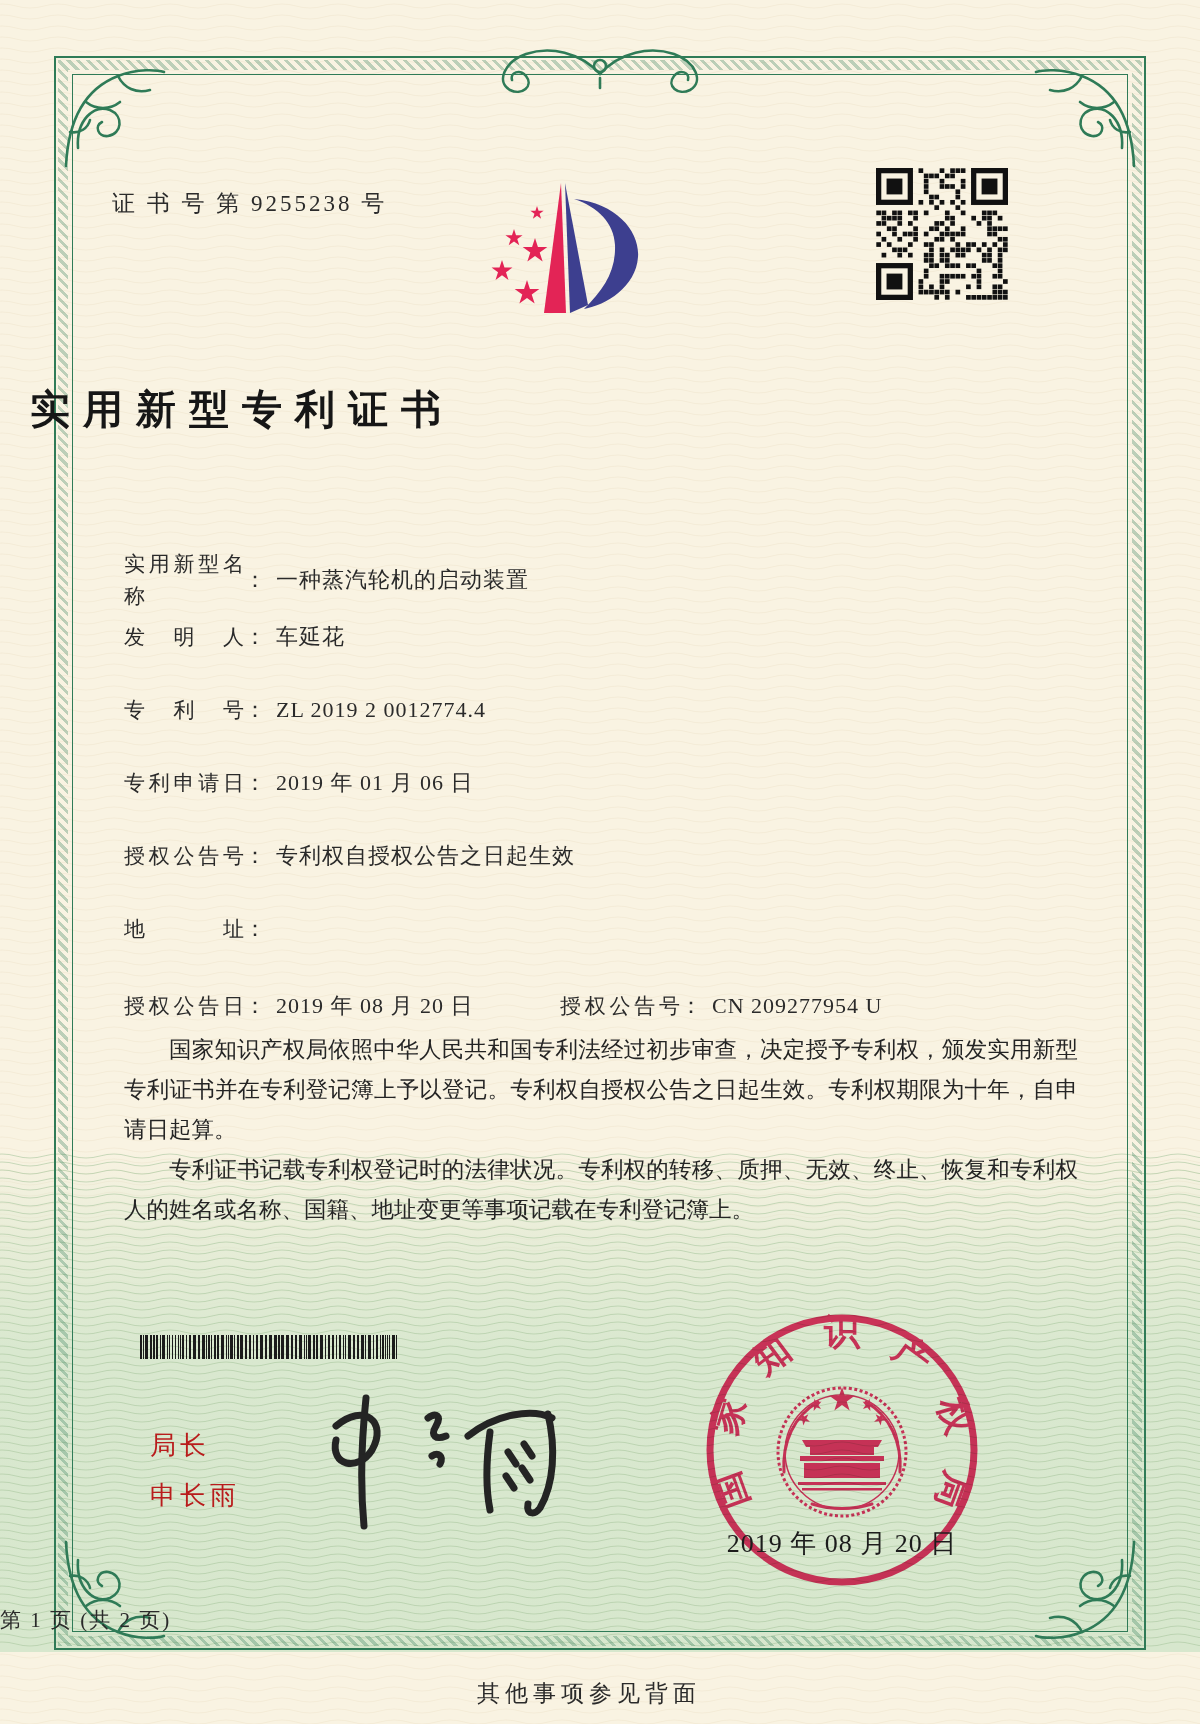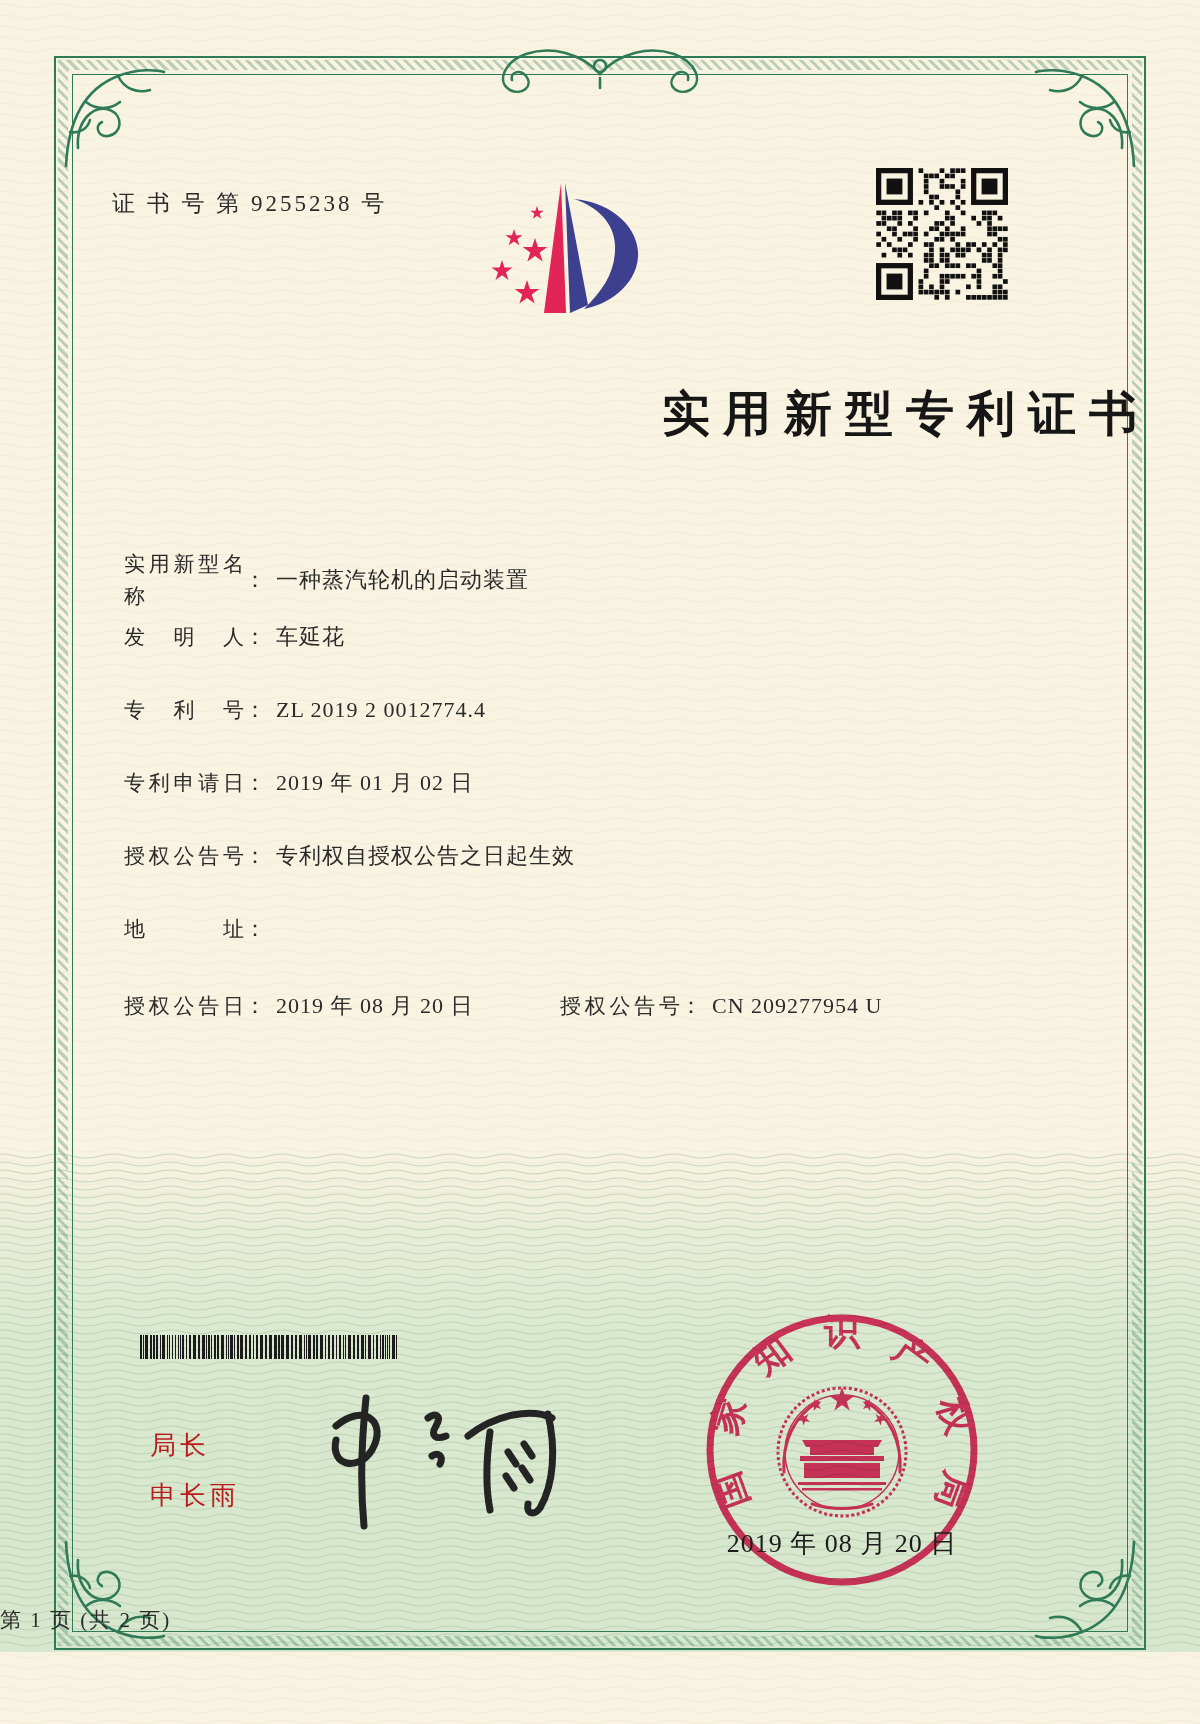--- a/index.html
+++ b/index.html
@@ -30,21 +30,21 @@
   .corner.tr{left:1030px;top:62px;transform:scaleX(-1)}
   .corner.bl{left:60px;top:1536px;transform:scaleY(-1)}
   .corner.br{left:1030px;top:1536px;transform:scale(-1,-1)}
   .topornament{position:absolute;left:430px;top:38px;width:340px;height:70px;z-index:3;pointer-events:none}
 
   
   .cert-no{position:absolute;left:112px;top:188px;z-index:5;font-size:23px;letter-spacing:3px;color:#2b2b2b}
   #logo{position:absolute;left:490px;top:181px;z-index:5}
   #qr{position:absolute;left:876px;top:168px;z-index:5}
   .title{position:absolute;left:30px;top:382px;width:1120px;z-index:5;
-    text-align:right;font-size:48px;font-weight:bold;letter-spacing:13px;color:#161616}
+    text-align:left;font-size:40px;font-weight:bold;letter-spacing:13px;color:#161616}
 
   
   .frow{position:absolute;left:124px;z-index:5;display:flex;align-items:center;
     font-size:22px;line-height:32px;color:#2a2a2a}
   .flabel{display:inline-block;width:120px;flex:0 0 120px;text-align:justify;text-align-last:justify;font-size:21px}
   .fcolon{flex:0 0 auto;margin-right:10px}
   .fvalue{letter-spacing:1px}
   .r0{top:548px}.r1{top:621px}.r2{top:694px}.r3{top:767px}.r4{top:840px}
   .r5{top:913px}.r5 .fvalue{width:724px;line-height:34px}
   .r6{top:990px;width:956px}
@@ -580,21 +580,21 @@
     <span class="fvalue">车延花</span>
   </div>
   <div class="frow r2">
     <span class="flabel">专利号</span>
       <span class="fcolon">：</span>
     <span class="fvalue">ZL 2019 2 0012774.4</span>
   </div>
   <div class="frow r3">
     <span class="flabel">专利申请日</span>
       <span class="fcolon">：</span>
-    <span class="fvalue">2019 年 01 月 02 日</span>
+    <span class="fvalue">2019 年 01 月 06 日</span>
   </div>
   <div class="frow r4">
     <span class="flabel">授权公告号</span>
       <span class="fcolon">：</span>
     <span class="fvalue">专利权自授权公告之日起生效</span>
   </div>
   <div class="frow r5">
     <span class="flabel">地址</span>
       <span class="fcolon">：</span>
   </div>
@@ -602,20 +602,24 @@
     <span class="flabel">授权公告日</span>
       <span class="fcolon">：</span>
     <span class="fvalue">2019 年 08 月 20 日</span>
     <span class="grant2">
       <span class="flabel">授权公告号</span>
         <span class="fcolon">：</span>
       <span class="fvalue">CN 209277954 U</span>
     </span>
   </div>
 
+  <div class="paras">
+    <p>国家知识产权局依照中华人民共和国专利法经过初步审查，决定授予专利权，颁发实用新型专利证书并在专利登记簿上予以登记。专利权自授权公告之日起生效。专利权期限为十年，自申请日起算。</p>
+    <p>专利证书记载专利权登记时的法律状况。专利权的转移、质押、无效、终止、恢复和专利权人的姓名或名称、国籍、地址变更等事项记载在专利登记簿上。</p>
+  </div>
 
   <svg id="barcode" width="264" height="24">
       <rect x="0" y="0" width="2" height="24" fill="#1b1b1b"></rect>
       <rect x="3" y="0" width="1" height="24" fill="#1b1b1b"></rect>
       <rect x="5" y="0" width="3" height="24" fill="#1b1b1b"></rect>
       <rect x="10" y="0" width="2" height="24" fill="#1b1b1b"></rect>
       <rect x="13" y="0" width="2" height="24" fill="#1b1b1b"></rect>
       <rect x="16" y="0" width="2" height="24" fill="#1b1b1b"></rect>
       <rect x="20" y="0" width="1" height="24" fill="#1b1b1b"></rect>
       <rect x="22" y="0" width="3" height="24" fill="#1b1b1b"></rect>
@@ -736,14 +740,15 @@
         <text x="0" y="0" text-anchor="middle" transform="translate(150.0,44.0) rotate(0.0)">识</text>
         <text x="0" y="0" text-anchor="middle" transform="translate(213.3,65.0) rotate(36.7)">产</text>
         <text x="0" y="0" text-anchor="middle" transform="translate(251.5,119.6) rotate(73.3)">权</text>
         <text x="0" y="0" text-anchor="middle" transform="translate(249.6,186.3) rotate(110.0)">局</text>
       </g>
   </svg>
 
   <div class="seal-date">2019 年 08 月 20 日</div>
 
   <div class="page-no">第 1 页 (共 2 页)</div>
+  <div class="back-note">其他事项参见背面</div>
 
 </div>
 
 </body></html>

